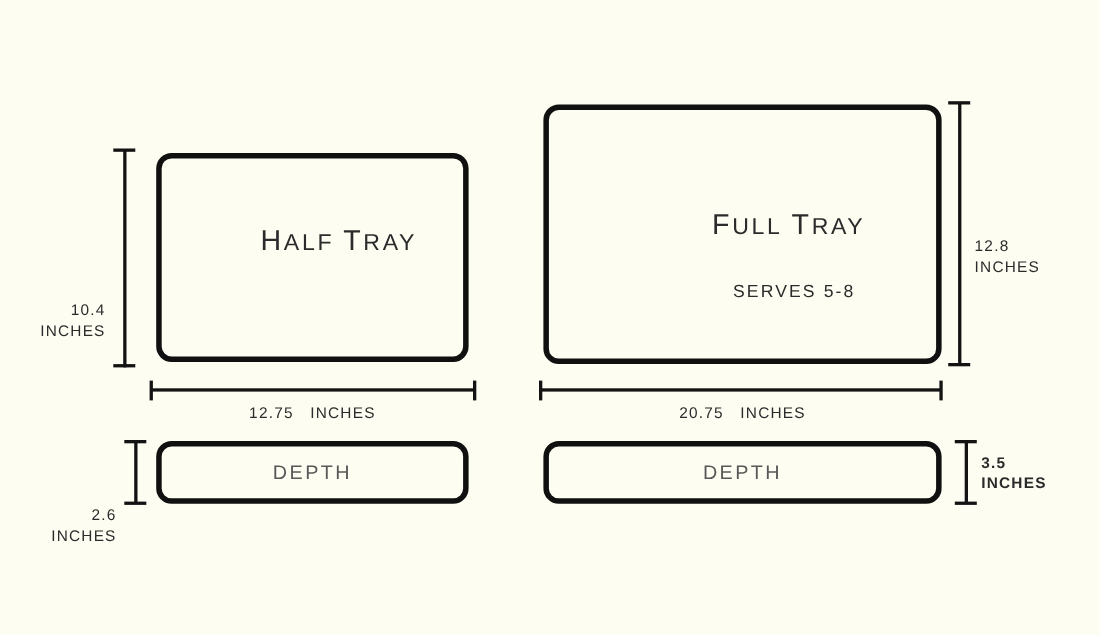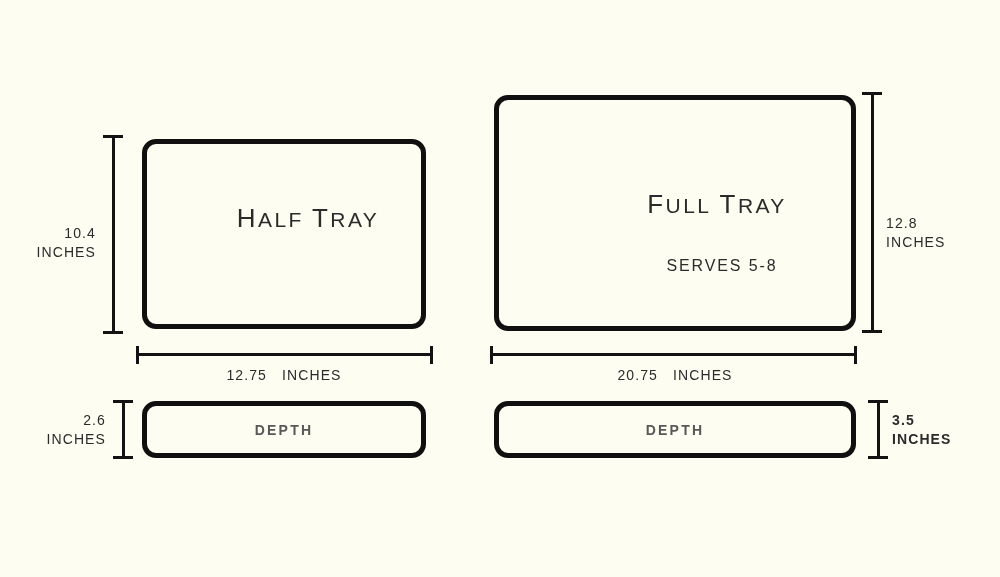--- a/index.html
+++ b/index.html
@@ -61,24 +61,24 @@
     position: absolute;
     box-sizing: border-box;
     border: 5px solid #101010;
     border-radius: 14px;
     background: #fdfdf2;
     display: flex;
     align-items: center;
     justify-content: center;
   }
   .depth-text {
-    font-size: 14px;
+    font-size: 18px;
     letter-spacing: 2.2px;
     color: #585858;
-    font-weight: 700;
+    font-weight: 400;
     white-space: nowrap;
   }
 
   
   .dim-v {
     position: absolute;
     width: 3px;
     background: #131313;
   }
   .dim-h {
@@ -101,21 +101,21 @@
 
   
   .dim-label {
     position: absolute;
     font-size: 14px;
     letter-spacing: 1.1px;
     color: #2b2b2b;
     line-height: 1.35;
     white-space: nowrap;
   }
-  .dim-label.right-al { text-align: right; }
+  .dim-label.right-al { text-align: right; margin-top: 48px; }
   .dim-label.left-al  { text-align: left; }
   .dim-label.center-al{ text-align: center; }
   .dim-label .num { display: block; }
   .dim-label .unit { display: block; }
   .dim-label.inline { }
   .dim-label.inline .num,
   .dim-label.inline .unit { display: inline; }
 </style>
 </head>
 <body>

